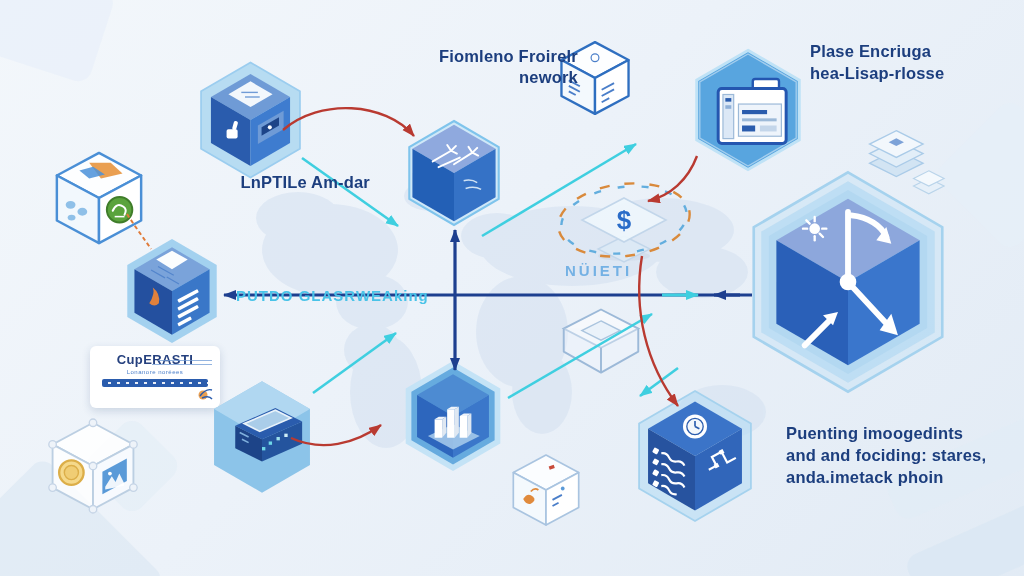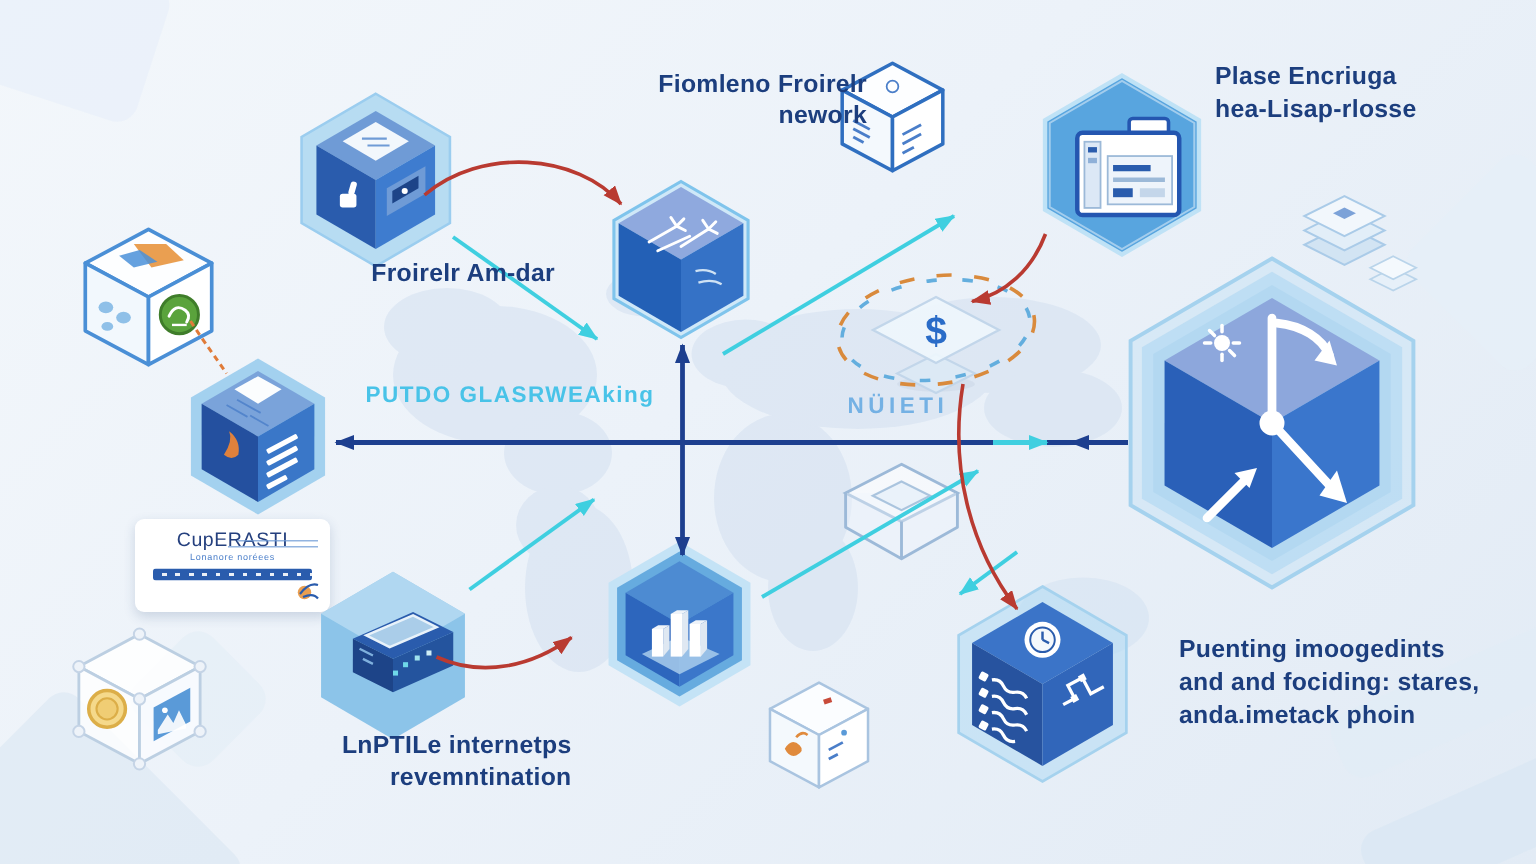--- a/index.html
+++ b/index.html
@@ -25,26 +25,26 @@
   .icon{z-index:30;}
   
   .lbl{z-index:50;color:#1c3e7e;font-weight:600;font-size:16.5px;line-height:21px;letter-spacing:.2px;}
   .lbl span{display:block;}
   .t-center{text-align:right;}
   #lbl-top-center{left:333px;top:46px;width:245px;line-height:21px;}
   #lbl-top-right{left:810px;top:40px;width:210px;line-height:22px;}
   #lbl-upper-left{left:145px;top:172px;width:225px;}
   #lbl-bottom-left{left:136px;top:487px;width:245px;}
   #lbl-bottom-right{left:786px;top:422px;width:230px;line-height:22px;}
-  #lbl-axis-left{left:236px;top:255px;width:208px;text-align:center;color:#49c3e8;font-size:15px;font-weight:700;letter-spacing:1px;z-index:50;}
+  #lbl-axis-left{left:236px;top:287px;width:208px;text-align:left;color:#49c3e8;font-size:15px;font-weight:700;letter-spacing:1px;z-index:50;}
   #lbl-axis-right{left:565px;top:262px;width:110px;color:#74b1e4;font-size:15px;font-weight:700;letter-spacing:3px;z-index:50;}
   
   #card{left:90px;top:346px;width:130px;height:62px;background:#fff;border-radius:6px;
     box-shadow:0 3px 8px rgba(40,70,120,.18);z-index:30;text-align:center;padding-top:6px;box-sizing:border-box;}
-  #card .title{font-size:13px;font-weight:400;color:#25407e;letter-spacing:.4px;position:relative;}
+  #card .title{font-size:13px;font-weight:700;color:#25407e;letter-spacing:.4px;position:relative;}
   #card .strike{position:absolute;left:52%;top:14px;width:42%;height:1.4px;background:#6f9bd6;opacity:.75;}
   #card .strike2{top:18px;left:48%;width:46%;}
   #card .sub{font-size:6px;color:#4a7ec9;letter-spacing:.5px;margin-top:2px;}
   #card .banner{margin:4px auto 0;width:82%;height:8px;background:#2a5cad;border-radius:2px;
     background-image:repeating-linear-gradient(90deg,rgba(255,255,255,.9) 0 3px,transparent 3px 9px);background-size:100% 2px;background-position:6px 3px;background-repeat:no-repeat,repeat;}
   #card .art{position:absolute;right:6px;bottom:6px;width:18px;height:16px;}
 </style>
 </head>
 <body>
 
@@ -399,30 +399,26 @@
     <span>Fiomleno Froirelr</span>
     <span>nework</span>
   </div>
 
   <div id="lbl-top-right" class="abs lbl">
     <span>Plase Encriuga</span>
     <span>hea-Lisap-rlosse</span>
   </div>
 
   <div id="lbl-upper-left" class="abs lbl t-center">
-    <span>Froirelr Am-dar</span>
+    <span>LnPTILe Am-dar</span>
   </div>
 
   <div id="lbl-axis-left" class="abs">PUTDO GLASRWEAking</div>
   <div id="lbl-axis-right" class="abs">NÜIETI</div>
 
-  <div id="lbl-bottom-left" class="abs lbl t-center">
-    <span>LnPTILe internetps</span>
-    <span>revemntination</span>
-  </div>
 
   <div id="lbl-bottom-right" class="abs lbl">
     <span>Puenting imoogedints</span>
     <span>and and fociding: stares,</span>
     <span>anda.imetack phoin</span>
   </div>
 
 </div>
 
 </body></html>

